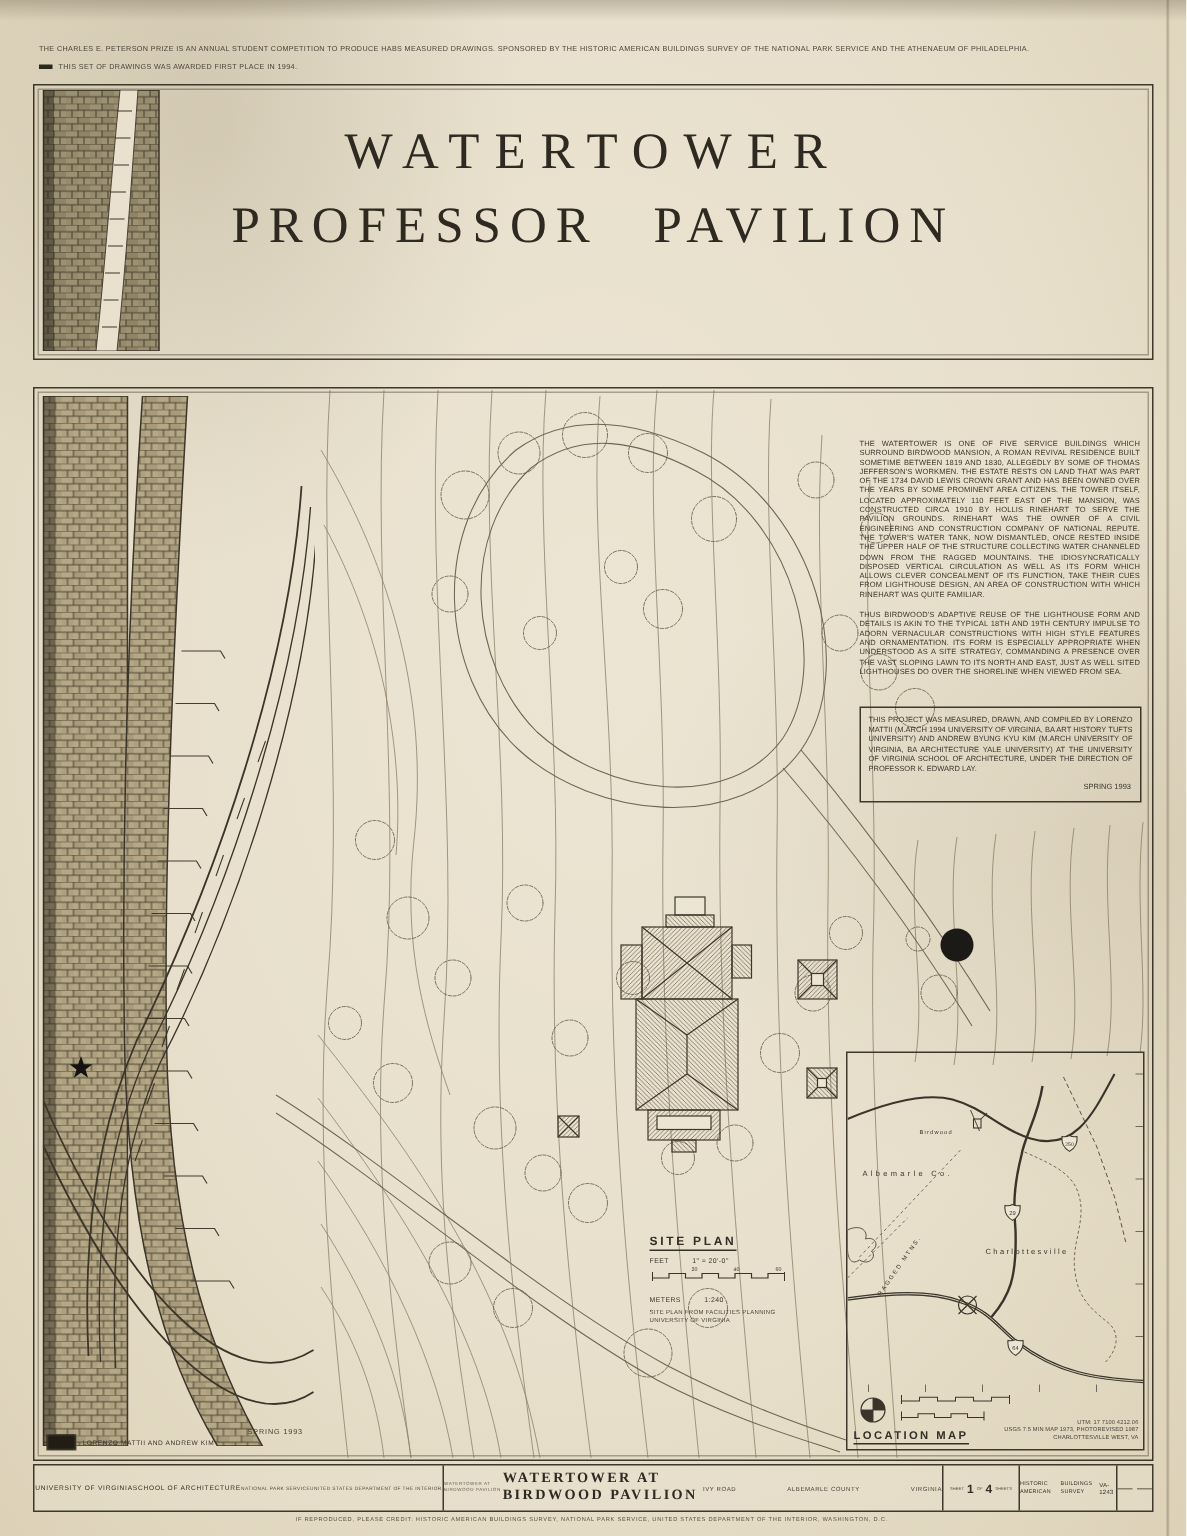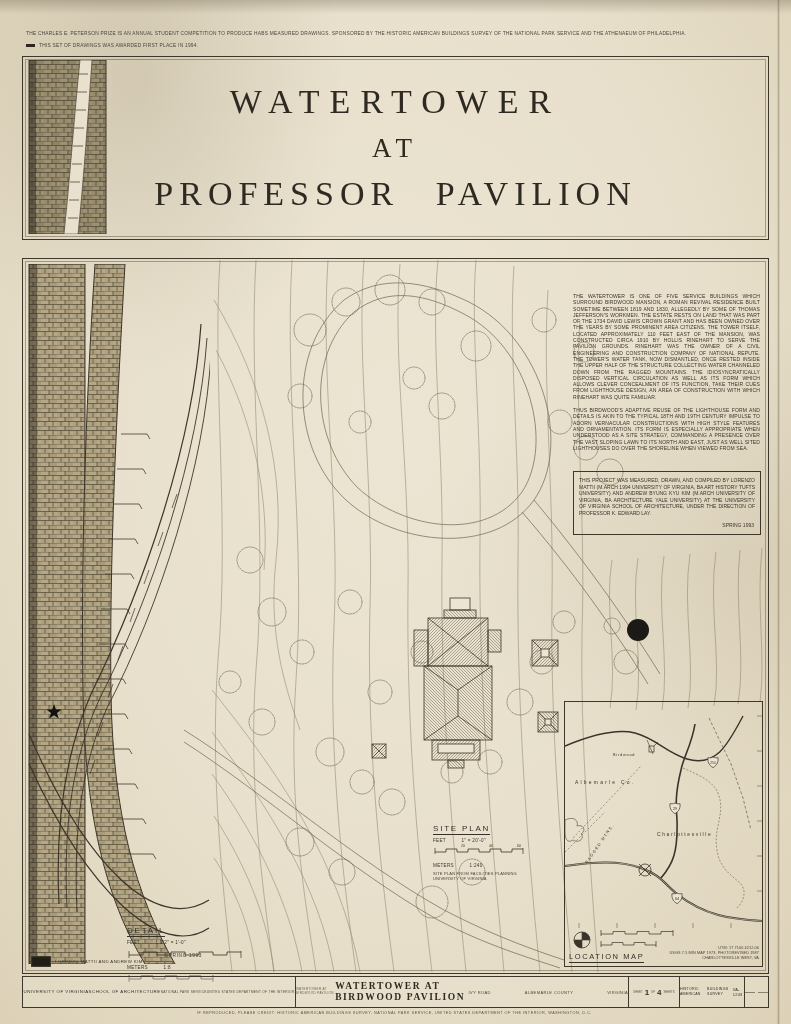--- a/index.html
+++ b/index.html
@@ -29,32 +29,32 @@
   .main-title .t3{margin-top:11px;font-size:34px;letter-spacing:6px;word-spacing:22px;}
   .siteplan-svg{position:absolute;left:1px;top:1px;}
   .tower-svg{position:absolute;left:2px;top:5px;}
   .desc{position:absolute;left:550px;top:34px;width:187px;font-size:5px;line-height:6.3px;
     text-align:justify;letter-spacing:.12px;color:#3b352c;}
   .desc p{margin:0 0 7px 0;}
   .credits-box{position:absolute;left:550px;top:212px;width:176px;height:52px;
     border:1.2px solid #3e382a;padding:5px 5px;font-size:5px;line-height:6.6px;
     text-align:justify;color:#3b352c;}
   .credit-date{position:absolute;right:6px;bottom:5px;font-size:5px;}
-  .blk-title{display:inline-block;font-size:8px;font-weight:normal;letter-spacing:1.8px;
+  .blk-title{display:inline-block;font-size:8px;font-weight:bold;letter-spacing:1.8px;
     border-bottom:1.3px solid #35302a;padding-bottom:1px;color:#332e26;}
   .scale-row{font-size:4.6px;letter-spacing:.3px;margin-top:2.5px;color:#3b352c;}
   .scale-row .sc{margin-left:14px;}
   .src{font-size:4px;line-height:5px;margin-top:3px;letter-spacing:.2px;color:#4a443a;}
   .siteplan-label{position:absolute;left:410px;top:558px;width:130px;}
   .detail-label{position:absolute;left:104px;top:660px;width:150px;}
   .spring-date{position:absolute;left:142px;top:694px;font-size:4.8px;letter-spacing:.6px;color:#433d32;}
   .drafter-row{position:absolute;left:8px;top:697px;font-size:4.4px;letter-spacing:.4px;color:#3b352c;display:flex;align-items:center;gap:4px;}
   .stamp{display:inline-block;width:20px;height:11px;background:#211d15;box-shadow:inset 0 0 2px rgba(230,220,195,.5);}
   .locmap{position:absolute;left:541px;top:442px;width:197px;height:264px;border:1.1px solid #3e382a;}
-  .locmap-title{position:absolute;left:4px;bottom:3px;font-size:7.5px;font-weight:normal;letter-spacing:1.6px;
+  .locmap-title{position:absolute;left:4px;bottom:3px;font-size:7.5px;font-weight:bold;letter-spacing:1.6px;
     border-bottom:1.2px solid #35302a;padding-bottom:1px;color:#332e26;}
   .locmap-notes{position:absolute;right:3px;bottom:5px;font-size:3.8px;line-height:4.9px;text-align:right;color:#4a443a;letter-spacing:.1px;}
   .titlebar{position:absolute;left:22px;top:976px;width:745px;height:30px;border:1.5px solid #3e382a;
     display:flex;align-items:stretch;background:rgba(236,229,211,.35);}
   .tb-box{border-right:1.2px solid #3e382a;display:flex;align-items:center;justify-content:center;overflow:hidden;}
   .tb-left{width:272px;}
   .tb-left .a{font-size:4.4px;letter-spacing:.5px;line-height:5.4px;}
   .tb-left .b{font-size:3.2px;letter-spacing:.3px;line-height:4px;color:#524b3e;}
   .tb-center{width:332px;position:relative;}
   .tb-center .cap{font-size:3px;letter-spacing:.4px;color:#6a6252;line-height:3.6px;}
@@ -95,21 +95,20 @@
       <rect x="1" y="0" width="77" height="174" fill="url(#bk2)" stroke="#3c352a" stroke-width="1"></rect>
       <rect x="1" y="0" width="7" height="174" fill="rgba(40,35,25,.5)"></rect>
       <rect x="1" y="0" width="77" height="174" fill="#2e2a20" opacity="0.14"></rect>
       <path d="M52,0 C46,58 42,118 36,174 L50,174 C56,116 60,56 64,0 Z" fill="#e9e1cd" stroke="#3c352a" stroke-width="0.6"></path>
       <g stroke="#3c352a" stroke-width="0.7">
         <path d="M50,14 h10 M49,32 h10 M48,50 h10 M46,68 h10 M45,86 h10 M44,104 h10 M42,122 h10 M41,140 h10 M40,158 h10"></path>
       </g>
     </svg>
     <div class="main-title">
       <div class="t1">WATERTOWER</div>
-      <div class="t2">AT</div>
       <div class="t3">PROFESSOR PAVILION</div>
     </div>
   </section>
 
   <section class="panel main-panel">
 
     <svg class="siteplan-svg" width="743" height="712" viewBox="0 0 743 712">
       <defs>
         <pattern id="hatchA" width="3" height="3" patternUnits="userSpaceOnUse">
           <path d="M0,3 L3,0" stroke="#5c5440" stroke-width="0.45"></path>
@@ -281,39 +280,20 @@
       <div class="scale-row">
         <span>METERS</span>
         <span class="sc">1:240</span>
       </div>
       <div class="src">
         <div>SITE PLAN FROM FACILITIES PLANNING</div>
         <div>UNIVERSITY OF VIRGINIA</div>
       </div>
     </div>
 
-    <div class="detail-label">
-      <div class="blk-title">DETAIL</div>
-      <div class="scale-row">
-        <span>FEET</span>
-        <span class="sc">1 1/2" = 1'-0"</span>
-      </div>
-      <svg width="120" height="10" viewBox="0 0 120 10">
-        <path d="M2,6 h14 v-3 h14 v3 h14 v-3 h14 v3 h14 v-3 h14 v3 h14 v-3 h14" fill="none" stroke="#3a342a" stroke-width="0.8"></path>
-        <path d="M2,2 v7 M114,2 v7" stroke="#3a342a" stroke-width="0.7"></path>
-      </svg>
-      <div class="scale-row">
-        <span>METERS</span>
-        <span class="sc">1:8</span>
-      </div>
-      <svg width="100" height="10" viewBox="0 0 100 10">
-        <path d="M2,5 h12 v-3 h12 v3 h12 v-3 h12 v3 h12 v-3 h12 v3 h12" fill="none" stroke="#3a342a" stroke-width="0.8"></path>
-        <path d="M2,1 v7 M86,1 v7" stroke="#3a342a" stroke-width="0.7"></path>
-      </svg>
-    </div>
 
     <div class="spring-date">SPRING 1993</div>
 
     <div class="drafter-row">
       <span class="stamp"></span>
       <span>LORENZO MATTII AND ANDREW KIM</span>
     </div>
 
     <div class="locmap">
       <svg width="197" height="264" viewBox="0 0 197 264">

